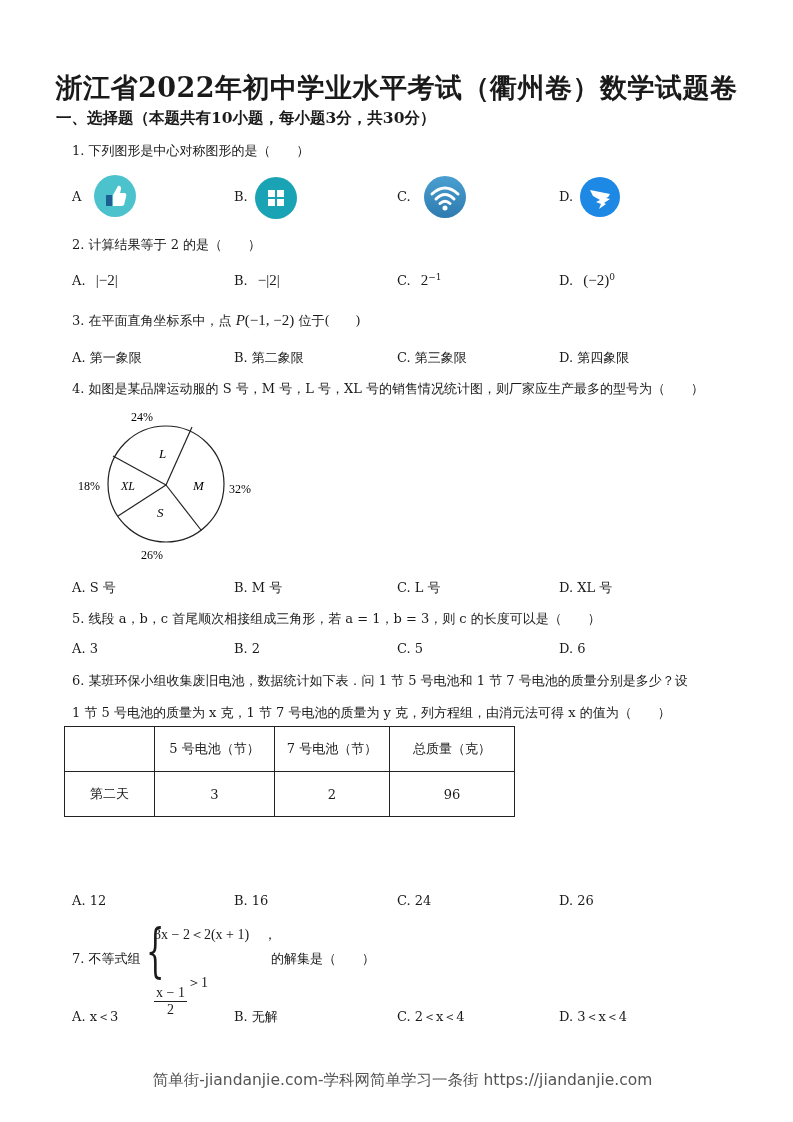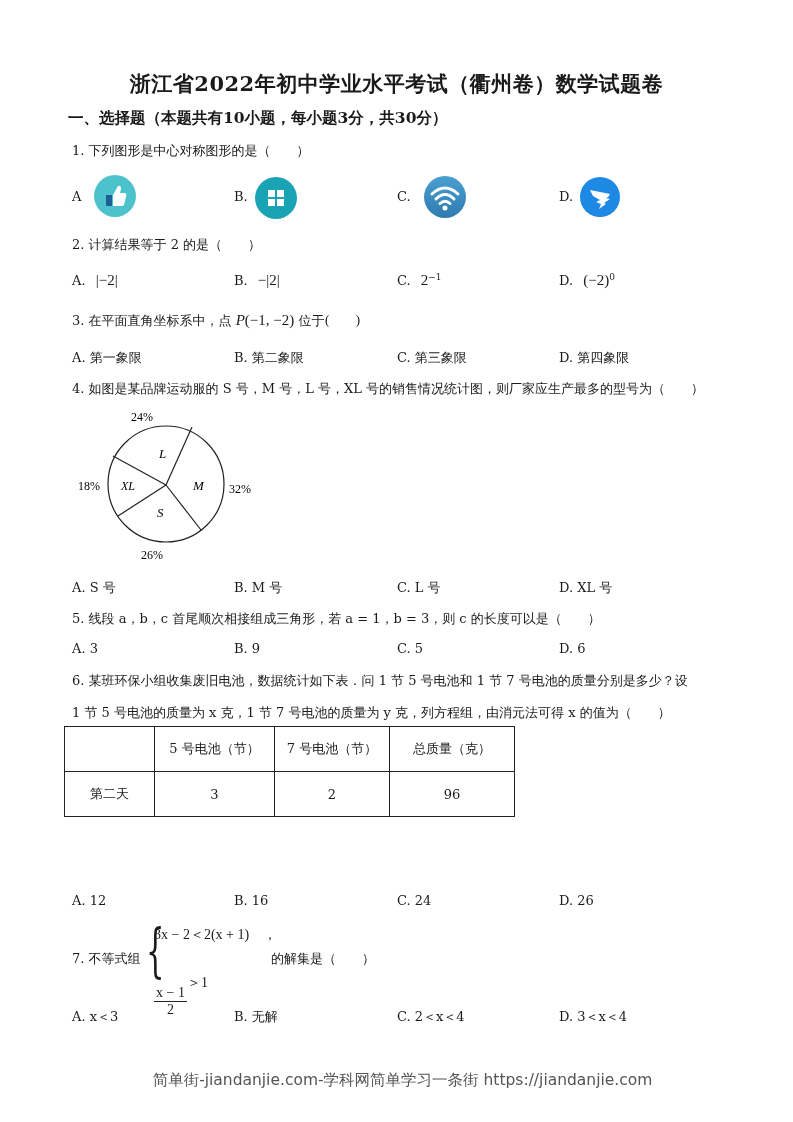--- a/index.html
+++ b/index.html
@@ -1,20 +1,20 @@
 <!DOCTYPE html>
 <html><head>
 <meta charset="utf-8">
 <style>
   html, body { margin:0; padding:0; background:#fff; }
   body { width:793px; height:1122px; position:relative; overflow:hidden;
          font-family:"DejaVu Serif","Liberation Serif",serif; color:#1a1a1a; }
   .abs { position:absolute; }
-  .title { left:0; width:793px; top:70px; text-align:center; font-size:21px; font-weight:bold; letter-spacing:0.5px; }
-  .section { left:68px; top:108px; font-size:15.5px; font-weight:bold; }
+  .title { left:0; width:793px; top:70px; text-align:center; font-size:27px; font-weight:bold; letter-spacing:0.5px; }
+  .section { left:56px; top:108px; font-size:15.5px; font-weight:bold; }
   .q { font-size:13px; white-space:nowrap; }
   .opt { font-size:13px; white-space:nowrap; }
   .mathn { font-family:"Liberation Serif","DejaVu Serif",serif; font-size:15px; }
   .icon { width:42px; height:42px; border-radius:50%; display:inline-block; position:absolute; }
   table.t6 { border-collapse:collapse; position:absolute; left:64px; top:726px; font-size:13px; }
   table.t6 td { border:1px solid #222; text-align:center; height:42px;margin-left:17px; }
   .footer { left:0; width:793px; top:1070px; text-align:center; font-family:"DejaVu Sans","Liberation Sans",sans-serif;
             font-size:15.5px; color:#555;padding-left:6px; }
   .brace { font-family:"DejaVu Serif",serif; font-size:58px; font-weight:100; transform:scaleX(0.5); transform-origin:left; line-height:1; }
   .frac { display:inline-block; text-align:center; vertical-align:middle; }
@@ -117,21 +117,21 @@
 <div>
   <span class="abs opt" style="left:72px;top:579px;">A. S 号</span>
   <span class="abs opt" style="left:234px;top:579px;">B. M 号</span>
   <span class="abs opt" style="left:397px;top:579px;">C. L 号</span>
   <span class="abs opt" style="left:559px;top:579px;">D. XL 号</span>
 </div>
 
 <div class="abs q" style="left:72px;top:610px;">5. 线段 a，b，c 首尾顺次相接组成三角形，若 a = 1，b = 3，则 c 的长度可以是（　　）</div>
 <div>
   <span class="abs opt" style="left:72px;top:641px;">A. 3</span>
-  <span class="abs opt" style="left:234px;top:641px;">B. 9</span>
+  <span class="abs opt" style="left:234px;top:641px;">B. 2</span>
   <span class="abs opt" style="left:397px;top:641px;">C. 5</span>
   <span class="abs opt" style="left:559px;top:641px;">D. 6</span>
 </div>
 
 <div class="abs q" style="left:72px;top:672px;">6. 某班环保小组收集废旧电池，数据统计如下表．问 1 节 5 号电池和 1 节 7 号电池的质量分别是多少？设</div>
 <div class="abs q" style="left:72px;top:704px;">1 节 5 号电池的质量为 x 克，1 节 7 号电池的质量为 y 克，列方程组，由消元法可得 x 的值为（　　）</div>
 
 <table class="t6">
   <tbody>
       <tr>

